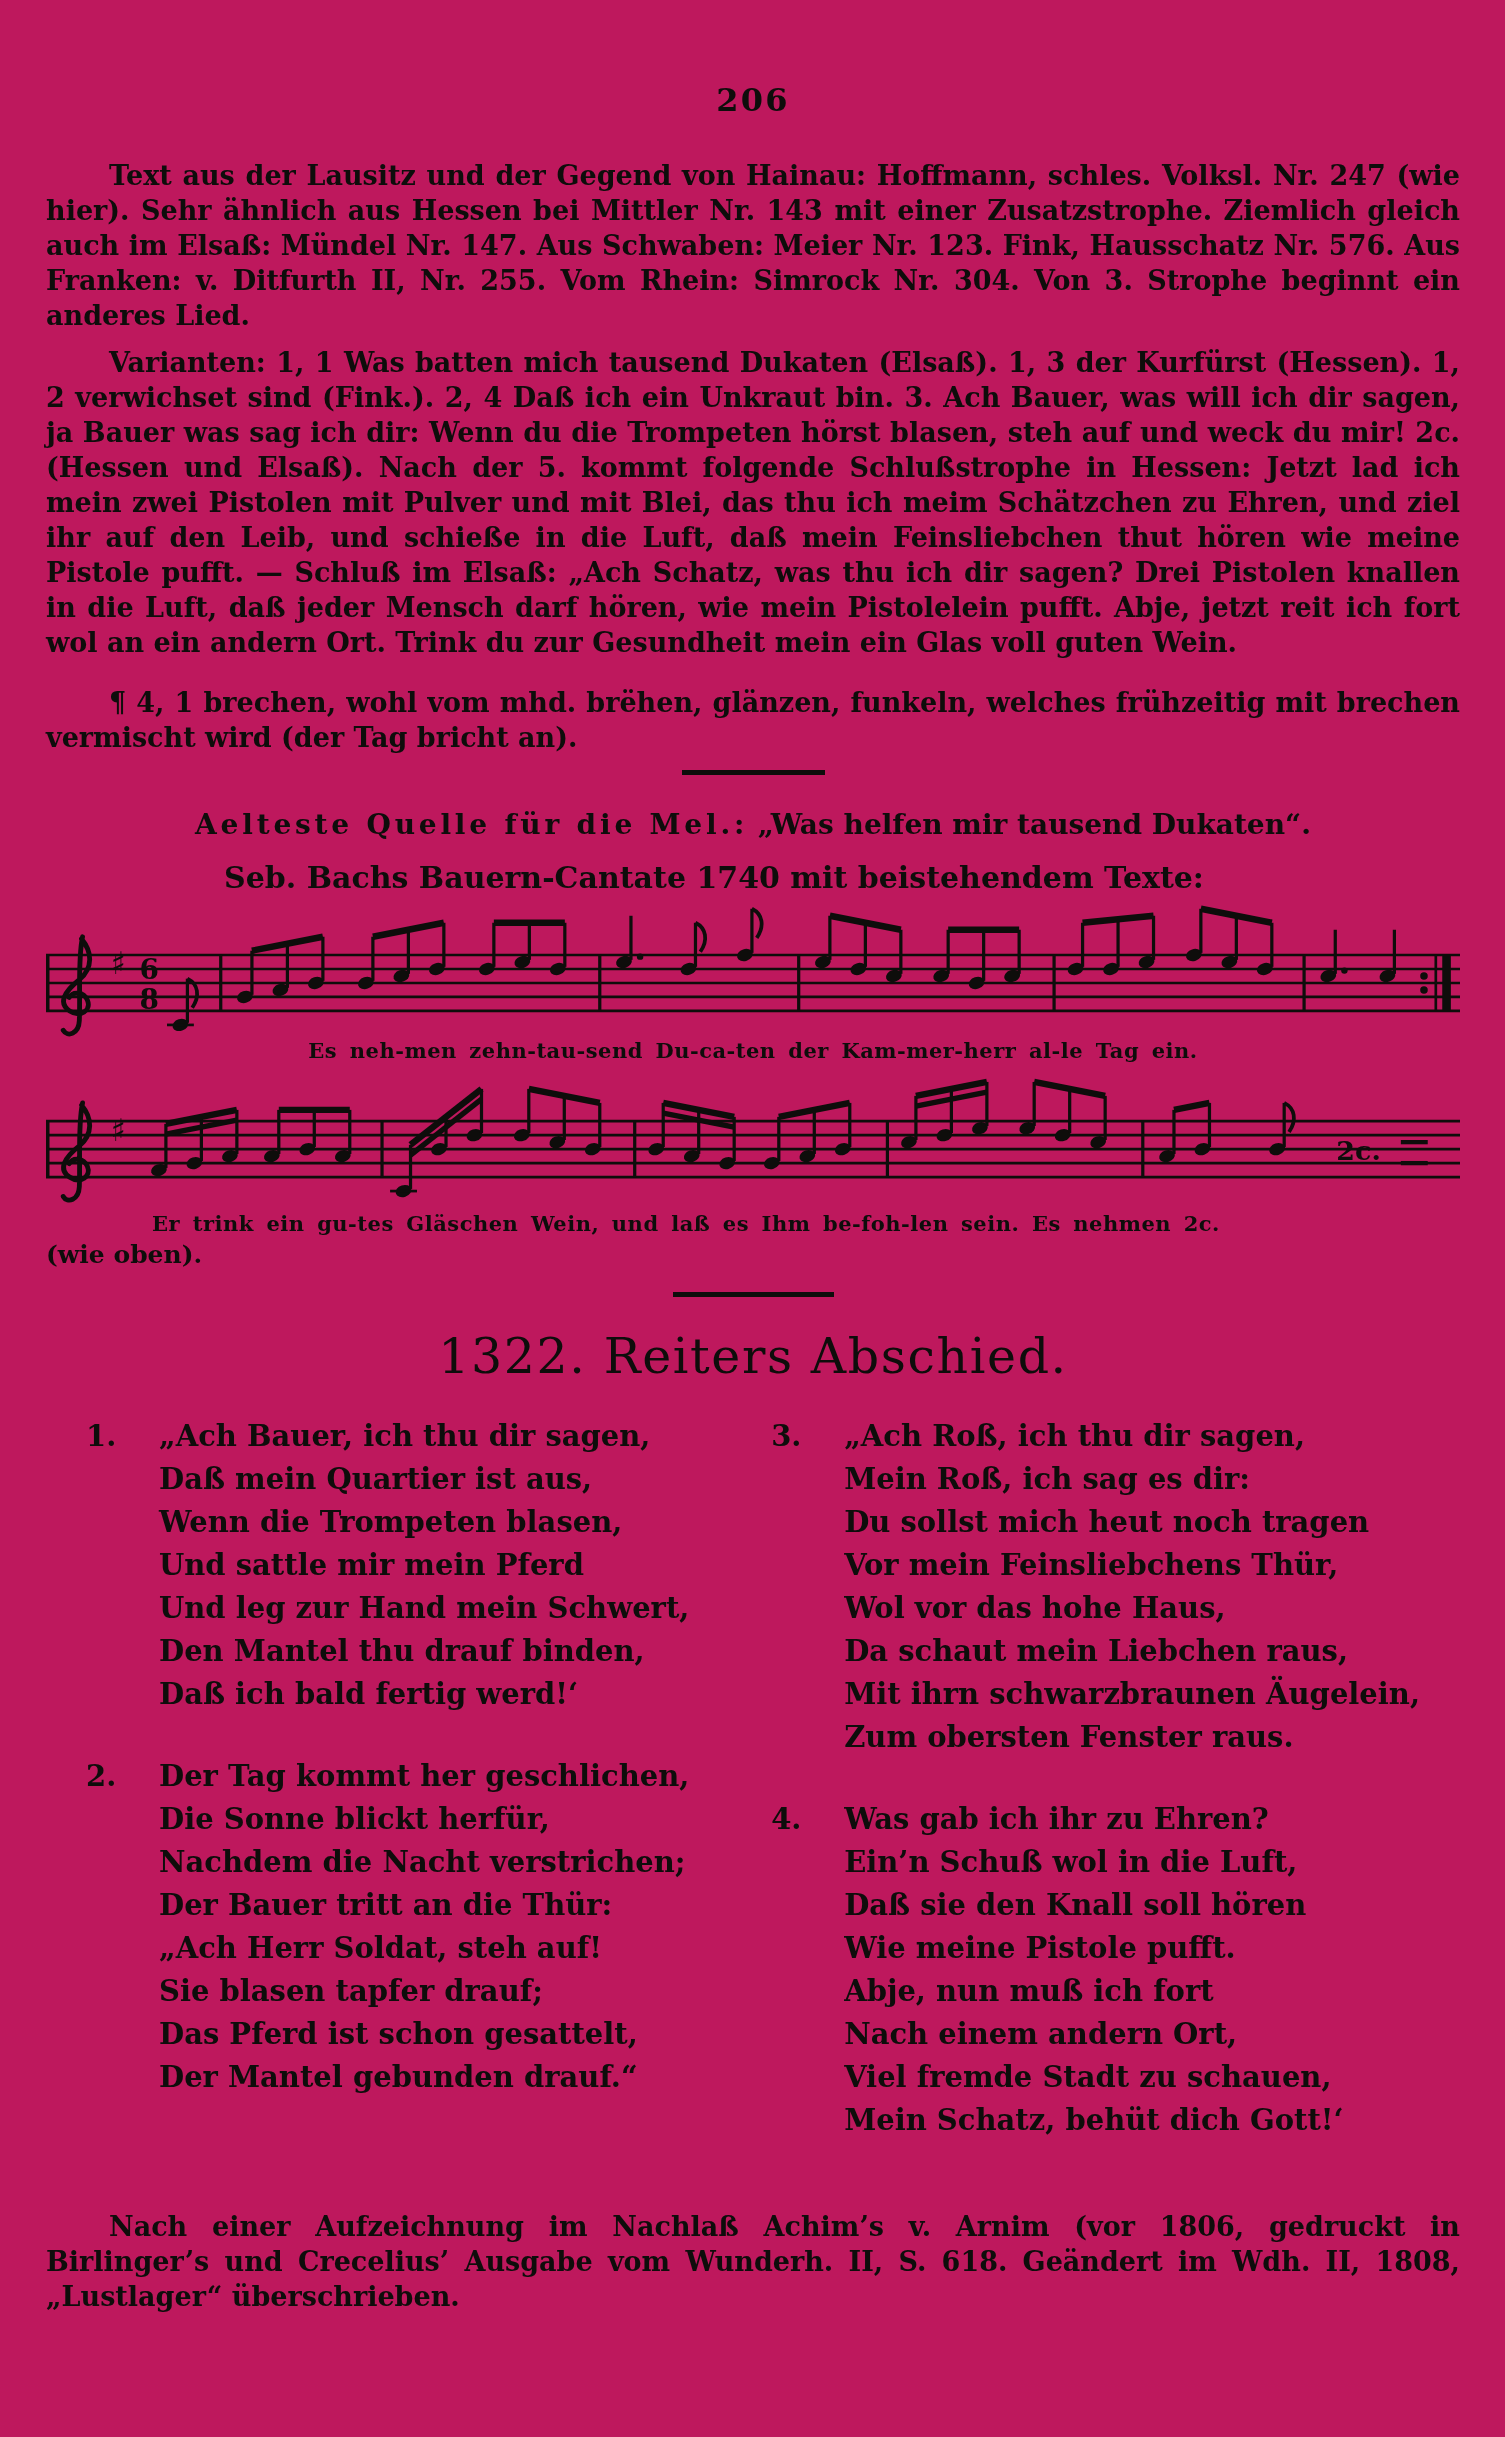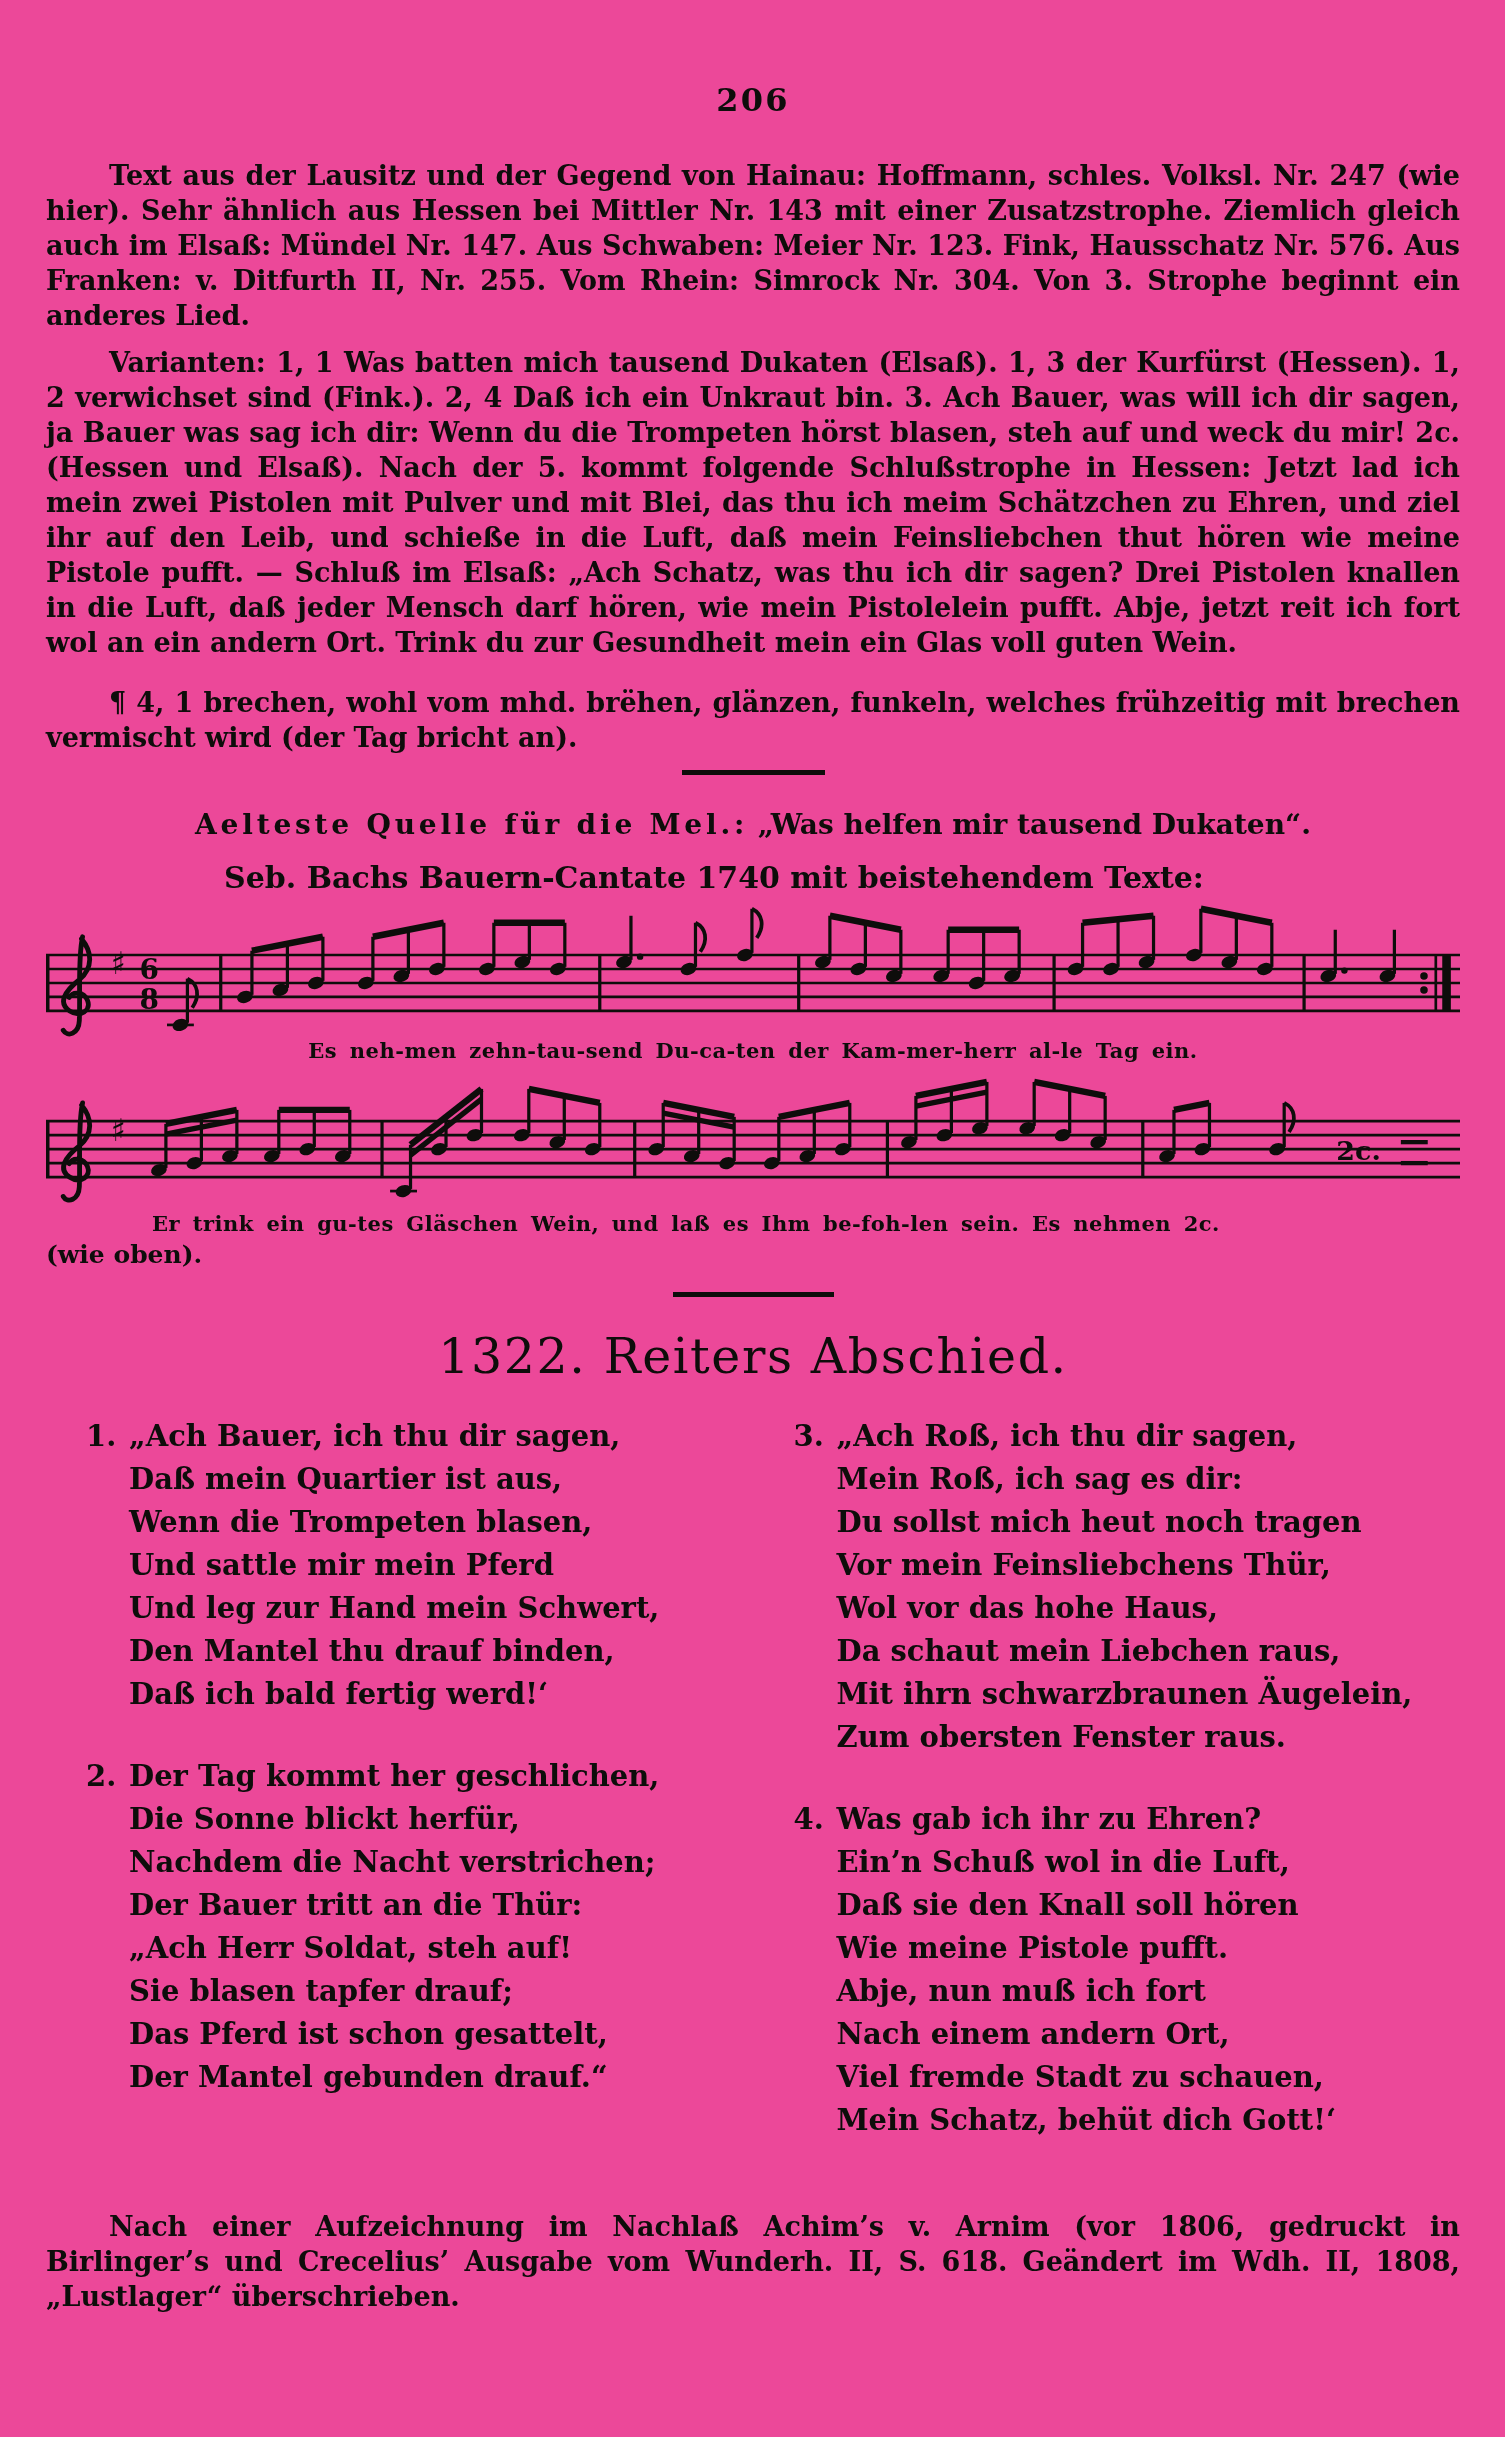--- a/index.html
+++ b/index.html
@@ -1,19 +1,19 @@
 <!DOCTYPE html>
 <html style="font-size:8.6px"><head>
 <meta charset="utf-8">
 <style>
   html,body{margin:0;padding:0;background:#6b6b6b;}
   .page{
     position:relative;
     width:1506px;height:2438px;
-    background:#ec4899;color:#0e0d0b;
+    background:#be185d;color:#0e0d0b;
     font-family:"DejaVu Serif",serif;
     font-weight:700;
     box-sizing:border-box;
     padding:81px 46px 16px;
     overflow:hidden;
   }
   .pageno{text-align:center;font-size:32px;letter-spacing:2.2px;}
   p.body{
     font-size:27px;line-height:35px;
     text-align:justify;margin:0;text-indent:63px;
@@ -38,21 +38,21 @@
     font-size:49px;font-weight:400;letter-spacing:1.6px;
   }
   .verses{
     display:grid;grid-template-columns:1fr 1fr;
     column-gap:81px;margin-top:30px;padding:0 40px;
     font-size:29px;
   }
   .verse{display:flex;margin-bottom:39px;}
   .verse-no{flex:none;width:43px;line-height:43px;}
   .verse-lines{flex:1;}
-  .verse-line{line-height:43px;white-space:nowrap;}
+  .verse-line{line-height:43px;white-space:nowrap;margin-left:30px;}
   p.footer{margin-top:28px;}
 </style>
 </head>
 <body>
 
 <div class="page">
 
   <div class="pageno">206</div>
 
   <p class="body" id="para-sources">Text aus der Lausitz und der Gegend von Hainau: Hoffmann, schles. Volksl. Nr. 247 (wie hier). Sehr ähnlich aus Hessen bei Mittler Nr. 143 mit einer Zusatzstrophe. Ziemlich gleich auch im Elsaß: Mündel Nr. 147. Aus Schwaben: Meier Nr. 123. Fink, Hausschatz Nr. 576. Aus Franken: v. Ditfurth II, Nr. 255. Vom Rhein: Simrock Nr. 304. Von 3. Strophe beginnt ein anderes Lied.</p>

